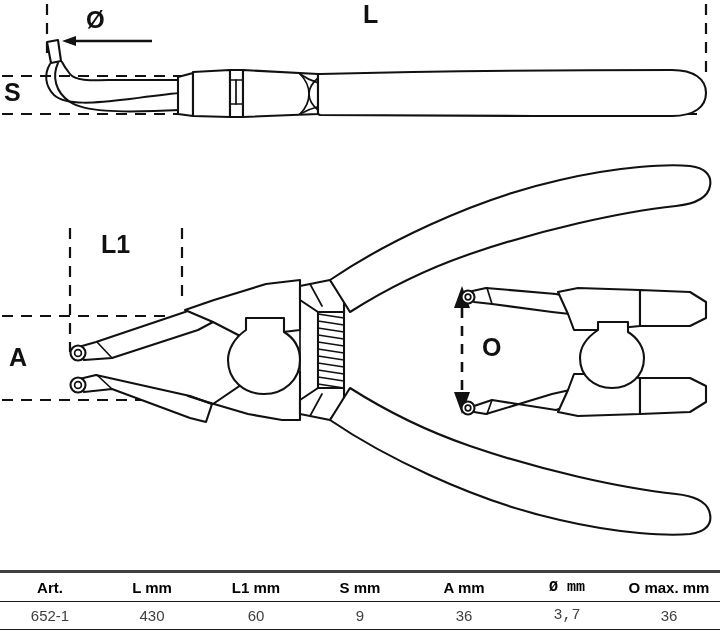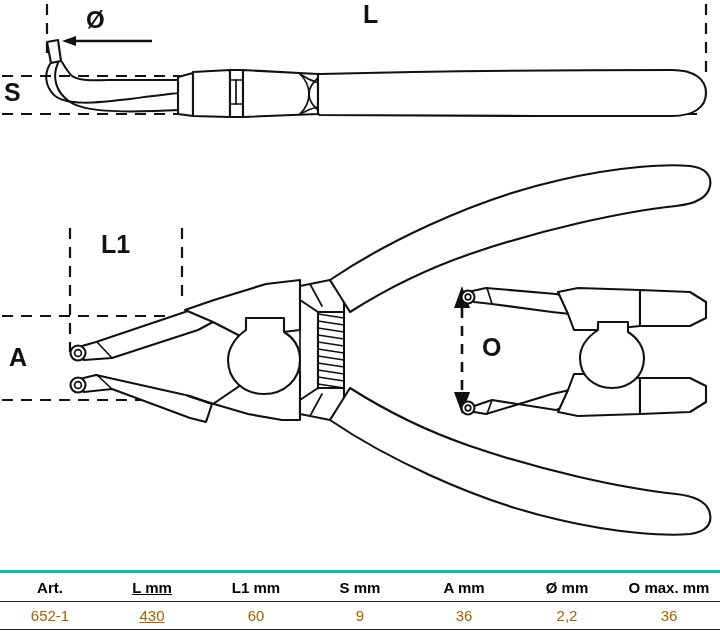--- a/index.html
+++ b/index.html
@@ -56,38 +56,38 @@
     width: 720px;
     border-collapse: collapse;
     table-layout: fixed;
     font-family: "Liberation Sans", sans-serif;
   }
   table.spec thead th {
     font-size: 15px;
     font-weight: bold;
     text-align: center;
     padding: 6px 0 5px 0;
-    border-top: 3px solid #14b8a6;
+    border-top: 3px solid #404040;
     border-bottom: 1px solid #1b1b1b;
     color: #000;
   }
   table.spec tbody td {
     font-size: 15px;
     font-weight: normal;
     text-align: center;
     padding: 5px 0 5px 0;
     border-bottom: 1px solid #1b1b1b;
-    color: #a16207;
+    color: #404040;
   }
   table.spec th.c0, table.spec td.c0 { width: 100px; }
-  table.spec th.c1, table.spec td.c1 { width: 104px; text-decoration: underline; }
+  table.spec th.c1, table.spec td.c1 { width: 104px; }
   table.spec th.c2, table.spec td.c2 { width: 104px; }
   table.spec th.c3, table.spec td.c3 { width: 104px; }
   table.spec th.c4, table.spec td.c4 { width: 104px; margin-top: 43px; }
-  table.spec th.c5, table.spec td.c5 { width: 102px; }
+  table.spec th.c5, table.spec td.c5 { width: 102px; font-family: Liberation Mono, monospace; }
   table.spec th.c6, table.spec td.c6 { width: 102px; }
 </style>
 </head>
 <body>
 
 <div id="sheet">
 
   <svg id="drawing" viewBox="0 0 720 570">
     <defs>
       <style>
@@ -251,20 +251,20 @@
           <th class="c6">O  max. mm</th>
         </tr>
       </thead>
       <tbody>
         <tr>
           <td class="c0">652-1</td>
           <td class="c1">430</td>
           <td class="c2">60</td>
           <td class="c3">9</td>
           <td class="c4">36</td>
-          <td class="c5">2,2</td>
+          <td class="c5">3,7</td>
           <td class="c6">36</td>
         </tr>
       </tbody>
     </table>
   </div>
 
 </div>
 
 </body></html>

